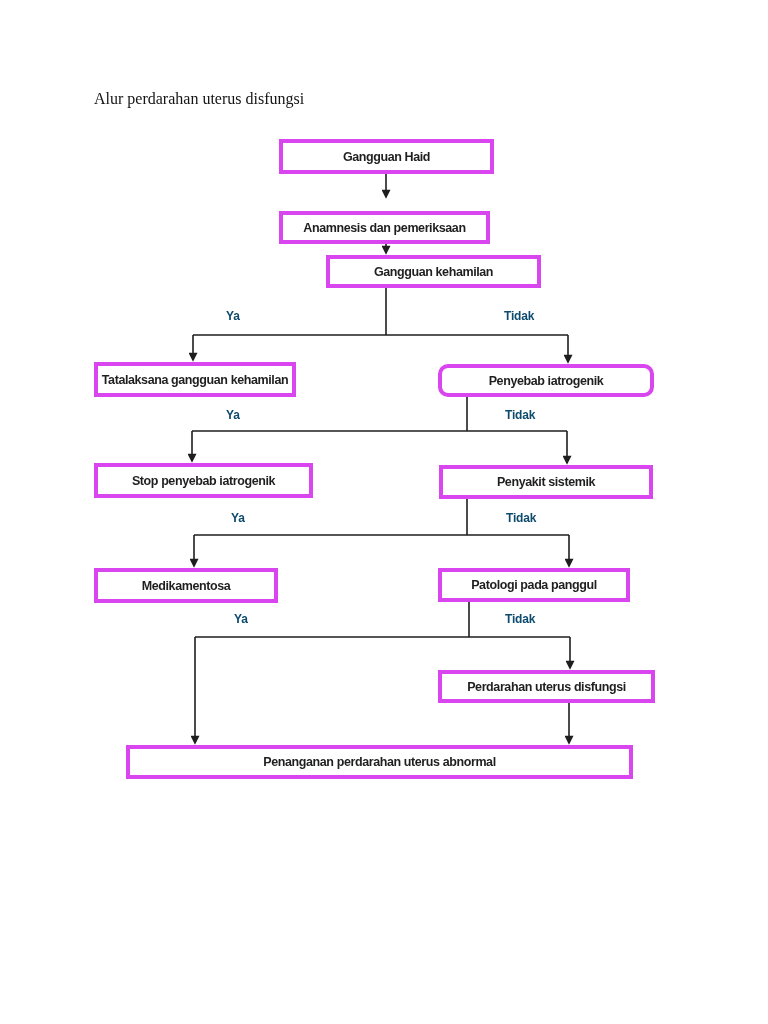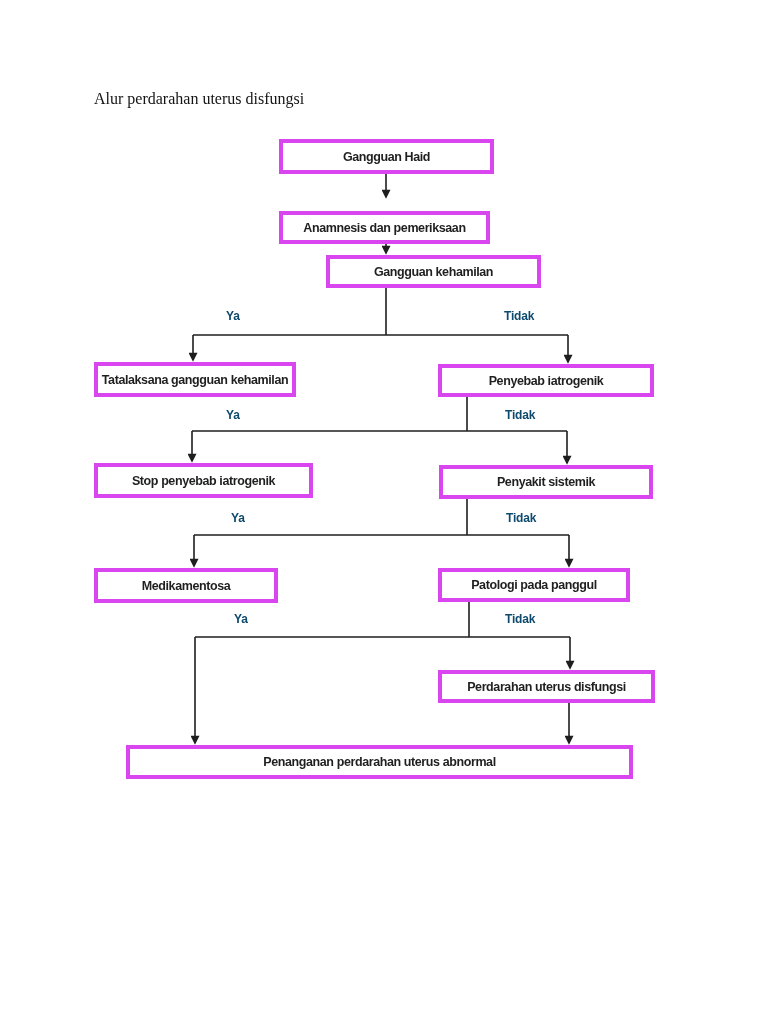--- a/index.html
+++ b/index.html
@@ -94,21 +94,21 @@
   </svg>
 
   <div class="node" style="left:279px; top:139px; width:215px; height:35px;">Gangguan Haid</div>
 
   <div class="node" style="left:279px; top:199px; width:211px; height:33px;margin-top:12px;">Anamnesis dan pemeriksaan</div>
 
   <div class="node" style="left:279px; top:255px; width:215px; height:33px;margin-left:47px;">Gangguan kehamilan</div>
 
   <div class="node" style="left:94px; top:362px; width:202px; height:35px;">Tatalaksana gangguan kehamilan</div>
 
-  <div class="node" style="left:438px; top:364px; width:216px; height:33px;">Penyebab iatrogenik</div>
+  <div class="node" style="left:438px; top:364px; width:216px; height:33px;border-radius:10px;">Penyebab iatrogenik</div>
 
   <div class="node" style="left:439px; top:465px; width:214px; height:34px;">Penyakit sistemik</div>
 
   <div class="node" style="left:94px; top:463px; width:219px; height:35px;">Stop penyebab iatrogenik</div>
 
   <div class="node" style="left:94px; top:568px; width:184px; height:35px;">Medikamentosa</div>
 
   <div class="node" style="left:438px; top:568px; width:192px; height:34px;">Patologi pada panggul</div>
 
   <div class="node" style="left:438px; top:670px; width:217px; height:33px;">Perdarahan uterus disfungsi</div>

